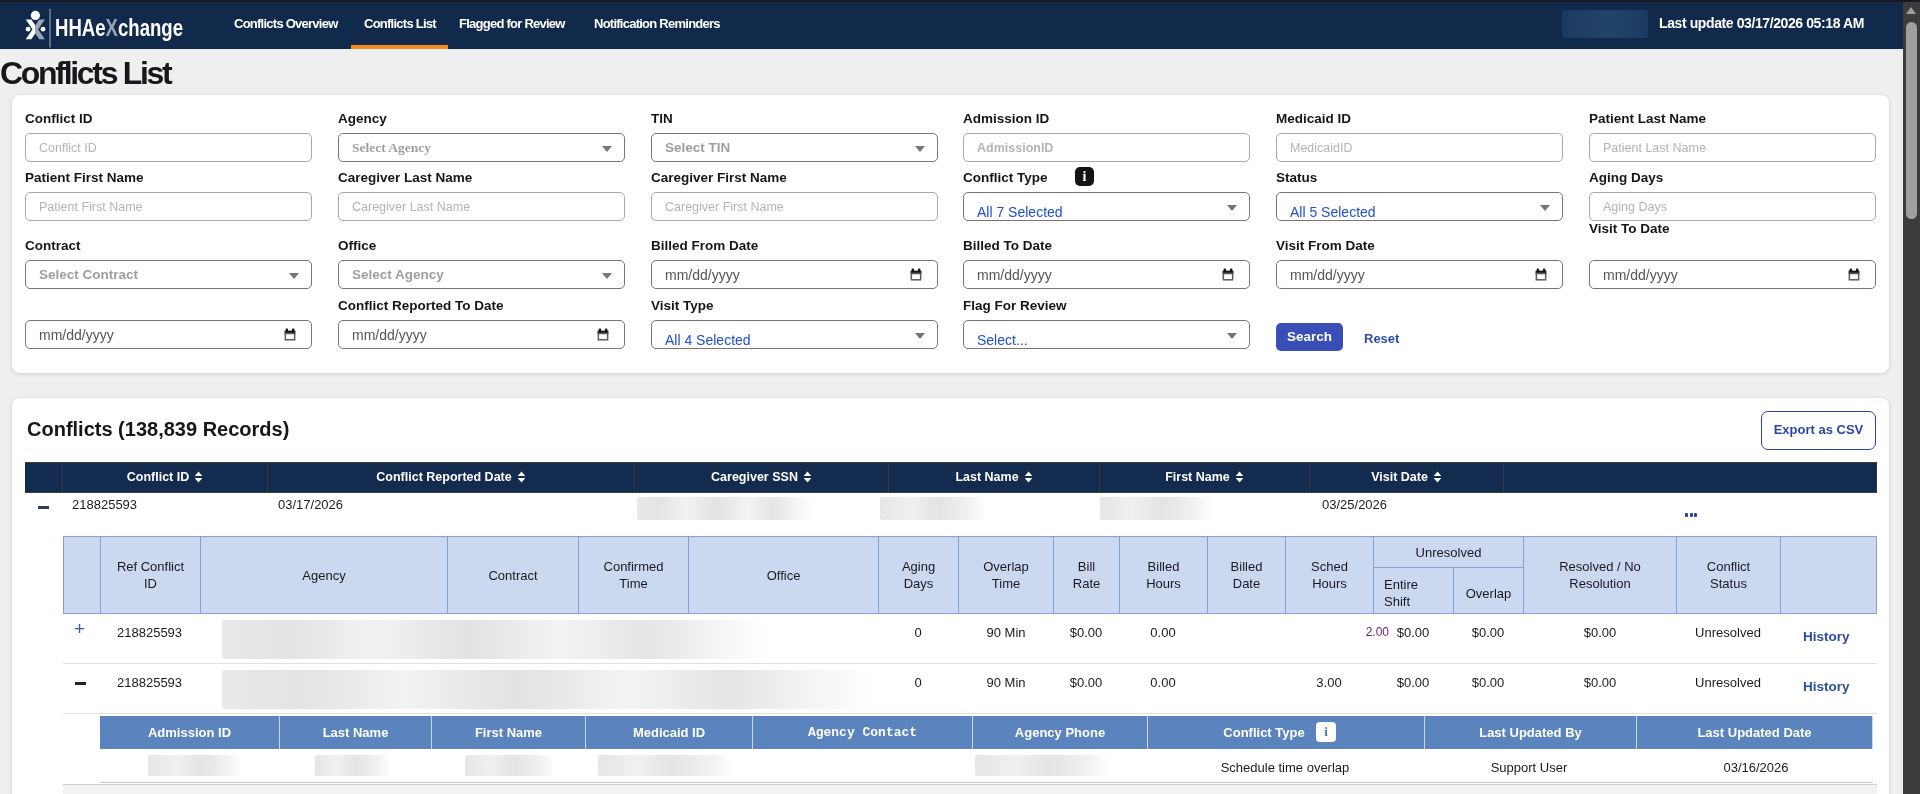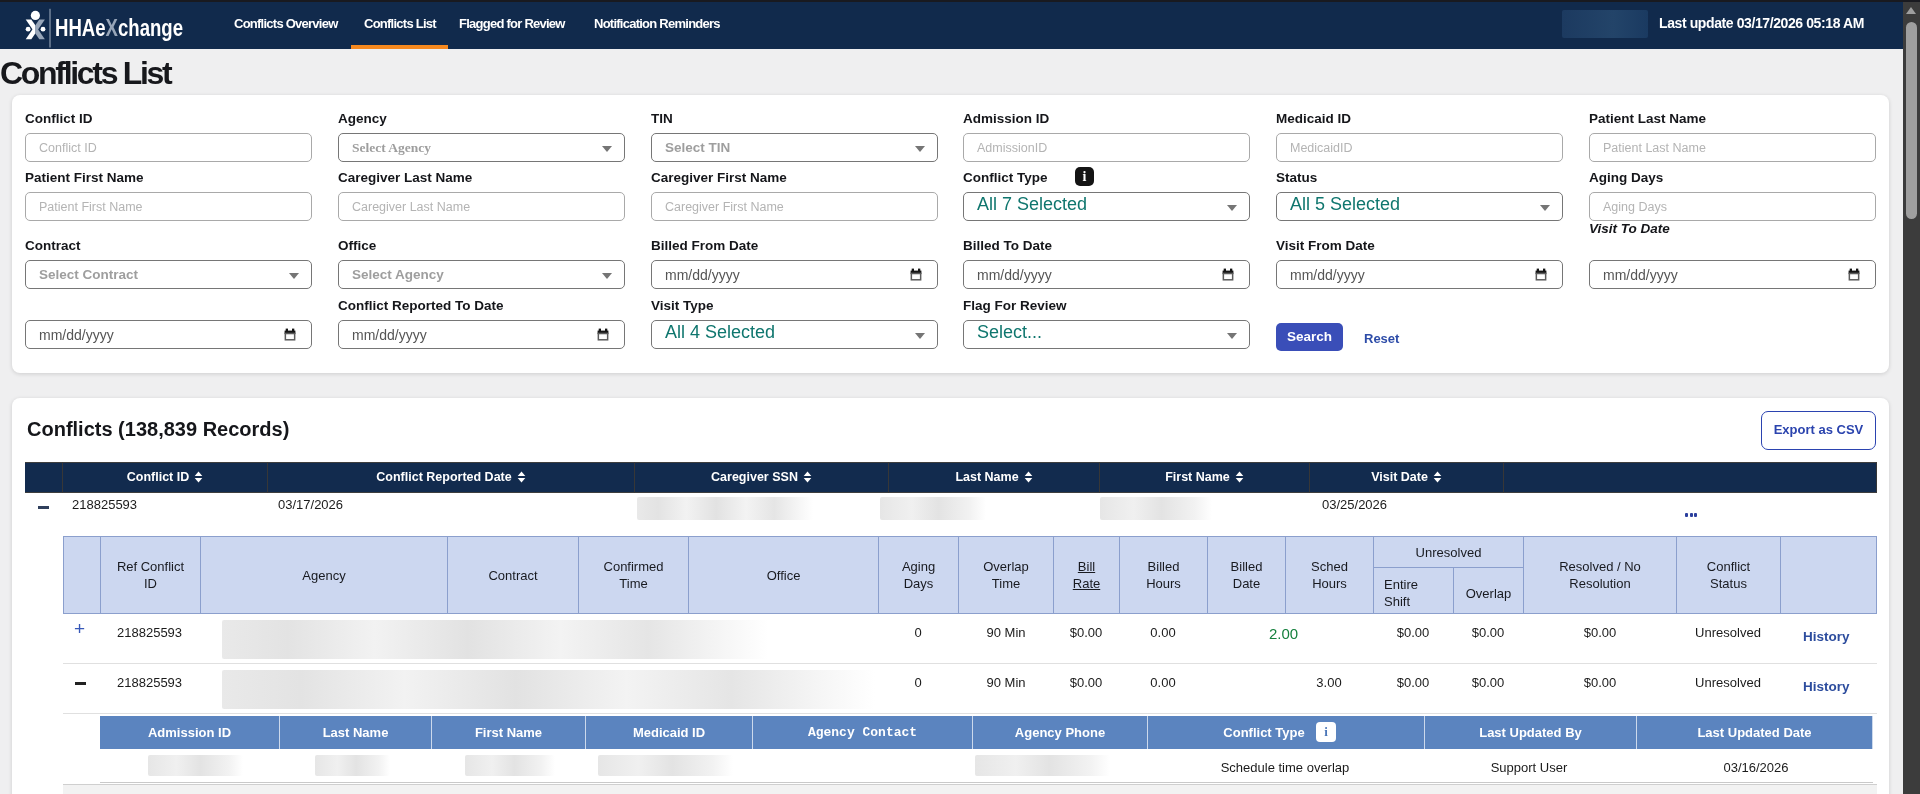--- a/index.html
+++ b/index.html
@@ -19,21 +19,21 @@
 .panel { background:#fff; border-radius:8px; box-shadow:0 1px 4px rgba(0,0,0,0.14); }
 #panel1 { left:12px; top:95px; width:1877px; height:278px; }
 #panel2 { left:12px; top:398px; width:1877px; height:420px; }
 
 .lbl { font-size:13.5px; font-weight:700; color:#15161a; }
 .inp { width:287px; height:29px; background:#fff; border:1px solid #a9a9a9; border-radius:5px; }
 .sel { border-color:#767676; }
 .dat { border-color:#767676; }
 .ph  { position:absolute; left:13px; top:7px; font-size:12.5px; color:#b4b4b4; }
 .seltx-g { position:absolute; left:13px; top:6px; font-size:13.5px; font-weight:700; color:#9e9e9e; }
-.seltx-d { position:absolute; left:13px; top:1px; font-size:18px; color:#0f766e; }
+.seltx-d { position:absolute; left:13px; top:11px; font-size:14px; color:#1d4ed8; }
 .dattx { position:absolute; left:13px; top:6px; font-size:14px; color:#555; }
 .arrow { position:absolute; right:12px; top:12px; width:0; height:0; border-left:5px solid transparent; border-right:5px solid transparent; border-top:6px solid #757575; }
 .calico { position:absolute; right:15px; top:6px; }
 
 #h2 { left:27px; top:418px; font-size:20px; font-weight:700; color:#15161a; }
 #exportbtn { left:1761px; top:411px; width:115px; height:39px; border:1.5px solid #2b43b0; border-radius:7px; color:#2b44ae; font-size:13px; font-weight:700; text-align:center; line-height:36px; background:#fff; }
 
 .ohc { position:absolute; top:462px; height:31px; background:#122b4e; color:#fff; font-size:12.5px; font-weight:700; text-align:center; line-height:29px; border-top:1px solid #3e3e3e; border-bottom:1px solid #3e3e3e; border-right:1px solid #373737; }
 .cell { position:absolute; font-size:13px; color:#1b1b1b; }
 .blur { position:absolute; border-radius:2px; background:linear-gradient(90deg,#e9e9e9 0%,#e3e3e3 12%,#f2f2f2 28%,#e2e2e2 45%,#f3f3f3 62%,#e5e5e5 78%,#f6f6f6 92%,rgba(252,252,252,0) 100%); }
@@ -97,21 +97,21 @@
 <div class="abs inp sel" style="left:338px;top:133px;font-family:Liberation Serif, serif;">
         <div class="seltx-g">Select Agency</div>
         <div class="arrow"></div>
       </div>
 <div class="abs lbl" style="left:651px;top:111px;">TIN</div>
 <div class="abs inp sel" style="left:651px;top:133px;">
         <div class="seltx-g">Select TIN</div>
         <div class="arrow"></div>
       </div>
 <div class="abs lbl" style="left:963px;top:111px;">Admission ID</div>
-<div class="abs inp" style="left:963px;top:133px;">
+<div class="abs inp" style="left:963px;top:133px;font-weight:bold;">
         <div class="ph">AdmissionID</div>
       </div>
 <div class="abs lbl" style="left:1276px;top:111px;">Medicaid ID</div>
 <div class="abs inp" style="left:1276px;top:133px;">
         <div class="ph">MedicaidID</div>
       </div>
 <div class="abs lbl" style="left:1589px;top:111px;">Patient Last Name</div>
 <div class="abs inp" style="left:1589px;top:133px;">
         <div class="ph">Patient Last Name</div>
       </div>
@@ -175,21 +175,21 @@
 <div class="abs lbl" style="left:1276px;top:238px;">Visit From Date</div>
 <div class="abs inp dat" style="left:1276px;top:260px;">
         <div class="dattx">mm/dd/yyyy</div>
         <div class="calico"><svg width="12" height="13" viewBox="0 0 12 13">
             <rect x="1.7" y="0.6" width="2.3" height="3.4" fill="#151515"></rect>
             <rect x="8" y="0.6" width="2.3" height="3.4" fill="#151515"></rect>
             <rect x="0.6" y="2.6" width="10.8" height="3.5" fill="#151515"></rect>
             <rect x="1.35" y="5.4" width="9.3" height="6.4" fill="none" stroke="#5c5c5c" stroke-width="1.5"></rect>
           </svg></div>
       </div>
-<div class="abs lbl" style="left:1589px;top:221px;font-style:italic;">Visit To Date</div>
+<div class="abs lbl" style="left:1589px;top:221px;">Visit To Date</div>
 <div class="abs inp dat" style="left:1589px;top:260px;">
         <div class="dattx">mm/dd/yyyy</div>
         <div class="calico"><svg width="12" height="13" viewBox="0 0 12 13">
             <rect x="1.7" y="0.6" width="2.3" height="3.4" fill="#151515"></rect>
             <rect x="8" y="0.6" width="2.3" height="3.4" fill="#151515"></rect>
             <rect x="0.6" y="2.6" width="10.8" height="3.5" fill="#151515"></rect>
             <rect x="1.35" y="5.4" width="9.3" height="6.4" fill="none" stroke="#5c5c5c" stroke-width="1.5"></rect>
           </svg></div>
       </div>
 <div class="abs lbl" style="left:25px;top:298px;margin-top:20px;">Conflict Reported From Date</div>
@@ -270,39 +270,39 @@
 </div>
   <div id="innertable">
       <div class="ihc" style="left:63px;top:536px;width:38px;height:78px;"></div>
 <div class="ihc" style="left:100px;top:536px;width:101px;height:78px;">Ref Conflict<br>ID</div>
 <div class="ihc" style="left:200px;top:536px;width:248px;height:78px;">Agency</div>
 <div class="ihc" style="left:447px;top:536px;width:132px;height:78px;">Contract</div>
 <div class="ihc" style="left:578px;top:536px;width:111px;height:78px;">Confirmed<br>Time</div>
 <div class="ihc" style="left:688px;top:536px;width:191px;height:78px;">Office</div>
 <div class="ihc" style="left:878px;top:536px;width:81px;height:78px;">Aging<br>Days</div>
 <div class="ihc" style="left:958px;top:536px;width:96px;height:78px;">Overlap<br>Time</div>
-<div class="ihc" style="left:1053px;top:536px;width:67px;height:78px;text-decoration:underline;">Bill<br>Rate</div>
+<div class="ihc" style="left:1053px;top:536px;width:67px;height:78px;">Bill<br>Rate</div>
 <div class="ihc" style="left:1119px;top:536px;width:89px;height:78px;">Billed<br>Hours</div>
 <div class="ihc" style="left:1207px;top:536px;width:79px;height:78px;">Billed<br>Date</div>
 <div class="ihc" style="left:1285px;top:536px;width:89px;height:78px;">Sched<br>Hours</div>
 <div class="ihc" style="left:1373px;top:536px;width:151px;height:32px;">Unresolved</div>
 <div class="ihc" style="left:1373px;top:567px;width:81px;height:47px;justify-content:flex-start;text-align:left;padding-left:10px;padding-top:5px;">Entire<br>Shift</div>
 <div class="ihc" style="left:1453px;top:567px;width:71px;height:47px;padding-top:5px;">Overlap</div>
 <div class="ihc" style="left:1523px;top:536px;width:154px;height:78px;">Resolved / No<br>Resolution</div>
 <div class="ihc" style="left:1676px;top:536px;width:105px;height:78px;">Conflict<br>Status</div>
 <div class="ihc" style="left:1780px;top:536px;width:97px;height:78px;"></div>
 <div class="abs" style="left:63px;top:614px;width:1814px;height:50px;background:#fff;border-bottom:1px solid #e0e0e0;"></div>
 <div class="abs" style="left:74px;top:618px;color:#3758b8;font-size:19px;font-weight:400;">+</div>
 <div class="cell" style="left:117px;top:625px;">218825593</div>
 <div class="blur" style="left:222px;top:620px;width:546px;height:39px;"></div>
 <div class="cell" style="left:858px;top:625px;width:120px;text-align:center;color:#1b1b1b;font-size:13px;">0</div>
 <div class="cell" style="left:946px;top:625px;width:120px;text-align:center;color:#1b1b1b;font-size:13px;">90 Min</div>
 <div class="cell" style="left:1026px;top:625px;width:120px;text-align:center;color:#1b1b1b;font-size:13px;">$0.00</div>
 <div class="cell" style="left:1103px;top:625px;width:120px;text-align:center;color:#1b1b1b;font-size:13px;">0.00</div>
-<div class="cell" style="left:1269px;top:625px;width:120px;text-align:left;color:#15803d;font-size:15px;">2.00</div>
+<div class="cell" style="left:1269px;top:625px;width:120px;text-align:right;color:#701a75;font-size:12px;">2.00</div>
 <div class="cell" style="left:1353px;top:625px;width:120px;text-align:center;color:#1b1b1b;font-size:13px;">$0.00</div>
 <div class="cell" style="left:1428px;top:625px;width:120px;text-align:center;color:#1b1b1b;font-size:13px;">$0.00</div>
 <div class="cell" style="left:1540px;top:625px;width:120px;text-align:center;color:#1b1b1b;font-size:13px;">$0.00</div>
 <div class="cell" style="left:1668px;top:625px;width:120px;text-align:center;color:#1b1b1b;font-size:13px;">Unresolved</div>
 <div class="hist" style="left:1803px;top:629px;">History</div>
 <div class="abs" style="left:63px;top:664px;width:1814px;height:50px;background:#fff;border-bottom:1px solid #e0e0e0;"></div>
 <div class="abs" style="left:75px;top:682px;width:11px;height:2.5px;background:#222;"></div>
 <div class="cell" style="left:117px;top:675px;">218825593</div>
 <div class="blur" style="left:222px;top:670px;width:653px;height:39px;"></div>
 <div class="cell" style="left:858px;top:675px;width:120px;text-align:center;color:#1b1b1b;font-size:13px;">0</div>

